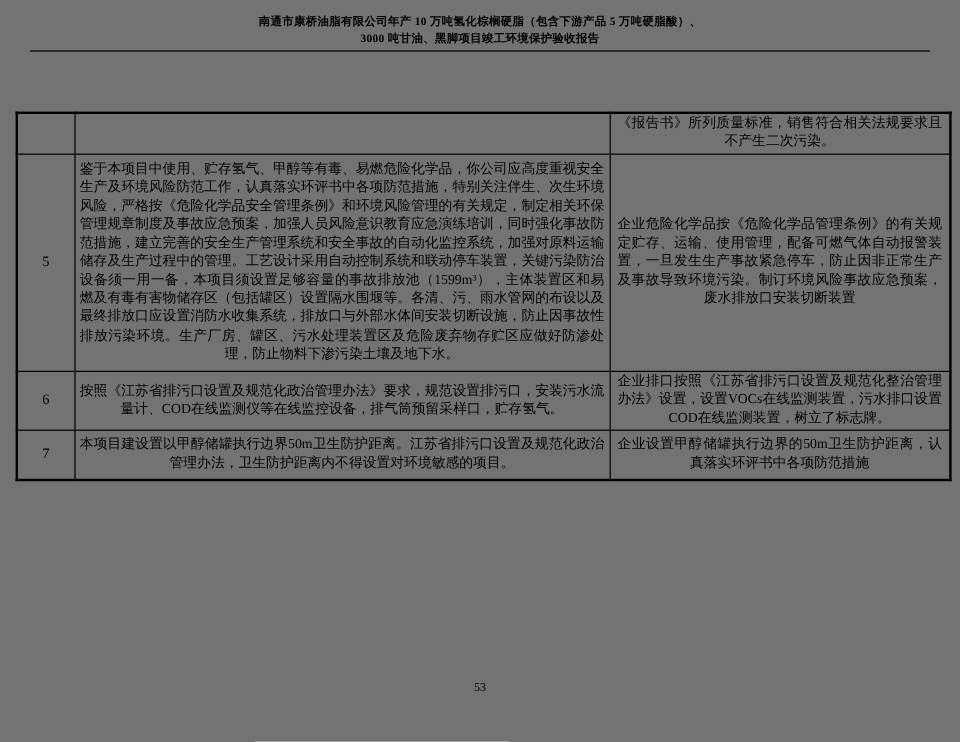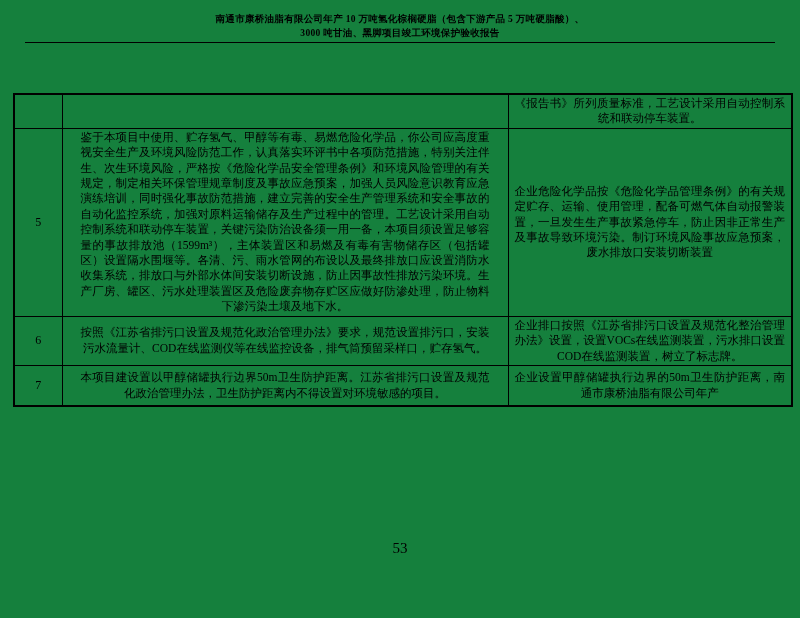--- a/index.html
+++ b/index.html
@@ -3,21 +3,21 @@
 <meta charset="utf-8">
 <style>
   * { margin: 0; padding: 0; box-sizing: border-box; }
   html, body { width: 800px; height: 618px; background: #ffffff; }
   body {
     position: relative;
     font-family: "Liberation Serif", "DejaVu Serif", serif;
     color: #000000;
     overflow: hidden;
   }
-  .page { position: absolute; inset: 0; background: #15803d; }
+  .page { position: absolute; inset: 0; background: #737373; }
 
   
   .doc-header {
     position: absolute;
     top: 12px; left: 0; right: 0;
     text-align: center;
     font-weight: bold;
     font-size: 9.5px;
     line-height: 14px;
     letter-spacing: 0.3px;
@@ -39,66 +39,66 @@
     border: 2px solid #000000;
     font-size: 11.5px;
   }
   table.review-table td {
     border: 1px solid #000000;
     vertical-align: middle;
     line-height: 15.4px;
     overflow: hidden;
   }
   td.col-no   { width: 48px;  text-align: center; font-size: 12px; }
-  td.col-req  { width: 446px; padding: 1px 18px; text-align: justify; text-align-last: center; }
+  td.col-req  { width: 446px; padding: 1px 4px; text-align: justify; text-align-last: center; }
   td.col-stat { width: 284px; padding: 1px 6px; text-align: justify; text-align-last: center; }
   tr.row-head  td { height: 34px; }
   tr.row-five  td { height: 181px; }
   tr.row-six   td { height: 49px; }
   tr.row-seven td { height: 41px; }
 
   
   .page-number {
     position: absolute;
-    top: 540px; left: 0; right: 0;
+    top: 568px; left: 0; right: 0;
     text-align: center;
-    font-size: 15px;
+    font-size: 10px;
   }
 </style>
 </head>
 <body>
 
 <div class="page">
 
   <div class="doc-header">
     <div>南通市康桥油脂有限公司年产 10 万吨氢化棕榈硬脂（包含下游产品 5 万吨硬脂酸）、</div>
     <div>3000 吨甘油、黑脚项目竣工环境保护验收报告</div>
   </div>
   <div class="header-rule"></div>
 
   <table class="review-table">
     <tbody>
       <tr class="row-head">
         <td class="col-no"></td>
         <td class="col-req"></td>
-        <td class="col-stat">《报告书》所列质量标准，工艺设计采用自动控制系统和联动停车装置。</td>
+        <td class="col-stat">《报告书》所列质量标准，销售符合相关法规要求且不产生二次污染。</td>
       </tr>
       <tr class="row-five">
         <td class="col-no">5</td>
         <td class="col-req">鉴于本项目中使用、贮存氢气、甲醇等有毒、易燃危险化学品，你公司应高度重视安全生产及环境风险防范工作，认真落实环评书中各项防范措施，特别关注伴生、次生环境风险，严格按《危险化学品安全管理条例》和环境风险管理的有关规定，制定相关环保管理规章制度及事故应急预案，加强人员风险意识教育应急演练培训，同时强化事故防范措施，建立完善的安全生产管理系统和安全事故的自动化监控系统，加强对原料运输储存及生产过程中的管理。工艺设计采用自动控制系统和联动停车装置，关键污染防治设备须一用一备，本项目须设置足够容量的事故排放池（1599m³），主体装置区和易燃及有毒有害物储存区（包括罐区）设置隔水围堰等。各清、污、雨水管网的布设以及最终排放口应设置消防水收集系统，排放口与外部水体间安装切断设施，防止因事故性排放污染环境。生产厂房、罐区、污水处理装置区及危险废弃物存贮区应做好防渗处理，防止物料下渗污染土壤及地下水。</td>
         <td class="col-stat">企业危险化学品按《危险化学品管理条例》的有关规定贮存、运输、使用管理，配备可燃气体自动报警装置，一旦发生生产事故紧急停车，防止因非正常生产及事故导致环境污染。制订环境风险事故应急预案，废水排放口安装切断装置</td>
       </tr>
       <tr class="row-six">
         <td class="col-no">6</td>
         <td class="col-req">按照《江苏省排污口设置及规范化政治管理办法》要求，规范设置排污口，安装污水流量计、COD在线监测仪等在线监控设备，排气筒预留采样口，贮存氢气。</td>
         <td class="col-stat">企业排口按照《江苏省排污口设置及规范化整治管理办法》设置，设置VOCs在线监测装置，污水排口设置COD在线监测装置，树立了标志牌。</td>
       </tr>
       <tr class="row-seven">
         <td class="col-no">7</td>
         <td class="col-req">本项目建设置以甲醇储罐执行边界50m卫生防护距离。江苏省排污口设置及规范化政治管理办法，卫生防护距离内不得设置对环境敏感的项目。</td>
-        <td class="col-stat">企业设置甲醇储罐执行边界的50m卫生防护距离，南通市康桥油脂有限公司年产</td>
+        <td class="col-stat">企业设置甲醇储罐执行边界的50m卫生防护距离，认真落实环评书中各项防范措施</td>
       </tr>
     </tbody>
   </table>
 
   <div class="page-number">53</div>
 
 </div>
 
 </body></html>

